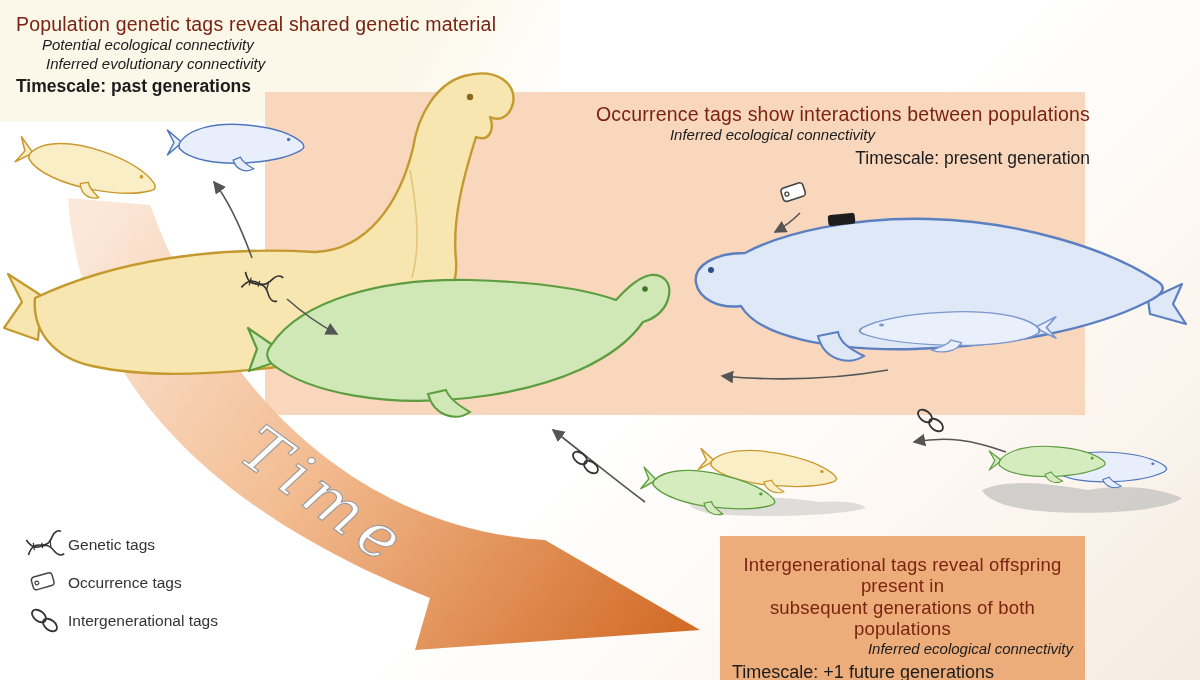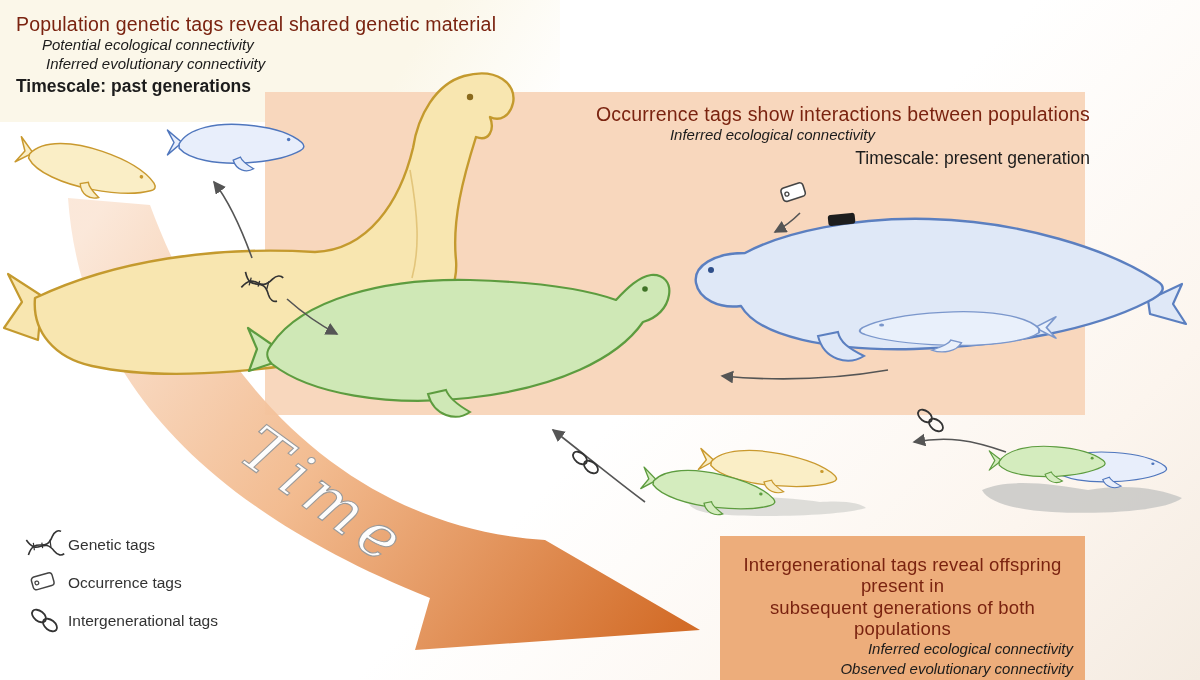--- a/index.html
+++ b/index.html
@@ -140,21 +140,20 @@
   <div class="panel" id="panel-occurrence">
     <div class="p-title">Occurrence tags show interactions between populations</div>
     <div class="p-line l1">Inferred ecological connectivity</div>
     <div class="p-time">Timescale: present generation</div>
   </div>
 
   <div class="panel" id="panel-intergen">
     <div class="p-title">Intergenerational tags reveal offspring present in</div>
     <div class="p-title">subsequent generations of both populations</div>
     <div class="p-line">Inferred ecological connectivity</div>
-    <div class="p-line">Observed evolutionary connectivity</div>
     <div class="p-time">Timescale: +1 future generations</div>
   </div>
 
   <div class="legend">
     <div class="legend-row">
       <span class="legend-icon">
         <svg width="44" height="30" viewBox="-3 -6 44 32">
           <g transform="rotate(-8 19 10)" stroke="#333" stroke-width="1.7" fill="none">
             <path d="M0,2 C10,22 18,0 28,18 C31,23 35,24 38,22"></path>
             <path d="M0,18 C10,-2 18,20 28,2 C31,-3 35,-4 38,-2"></path>

